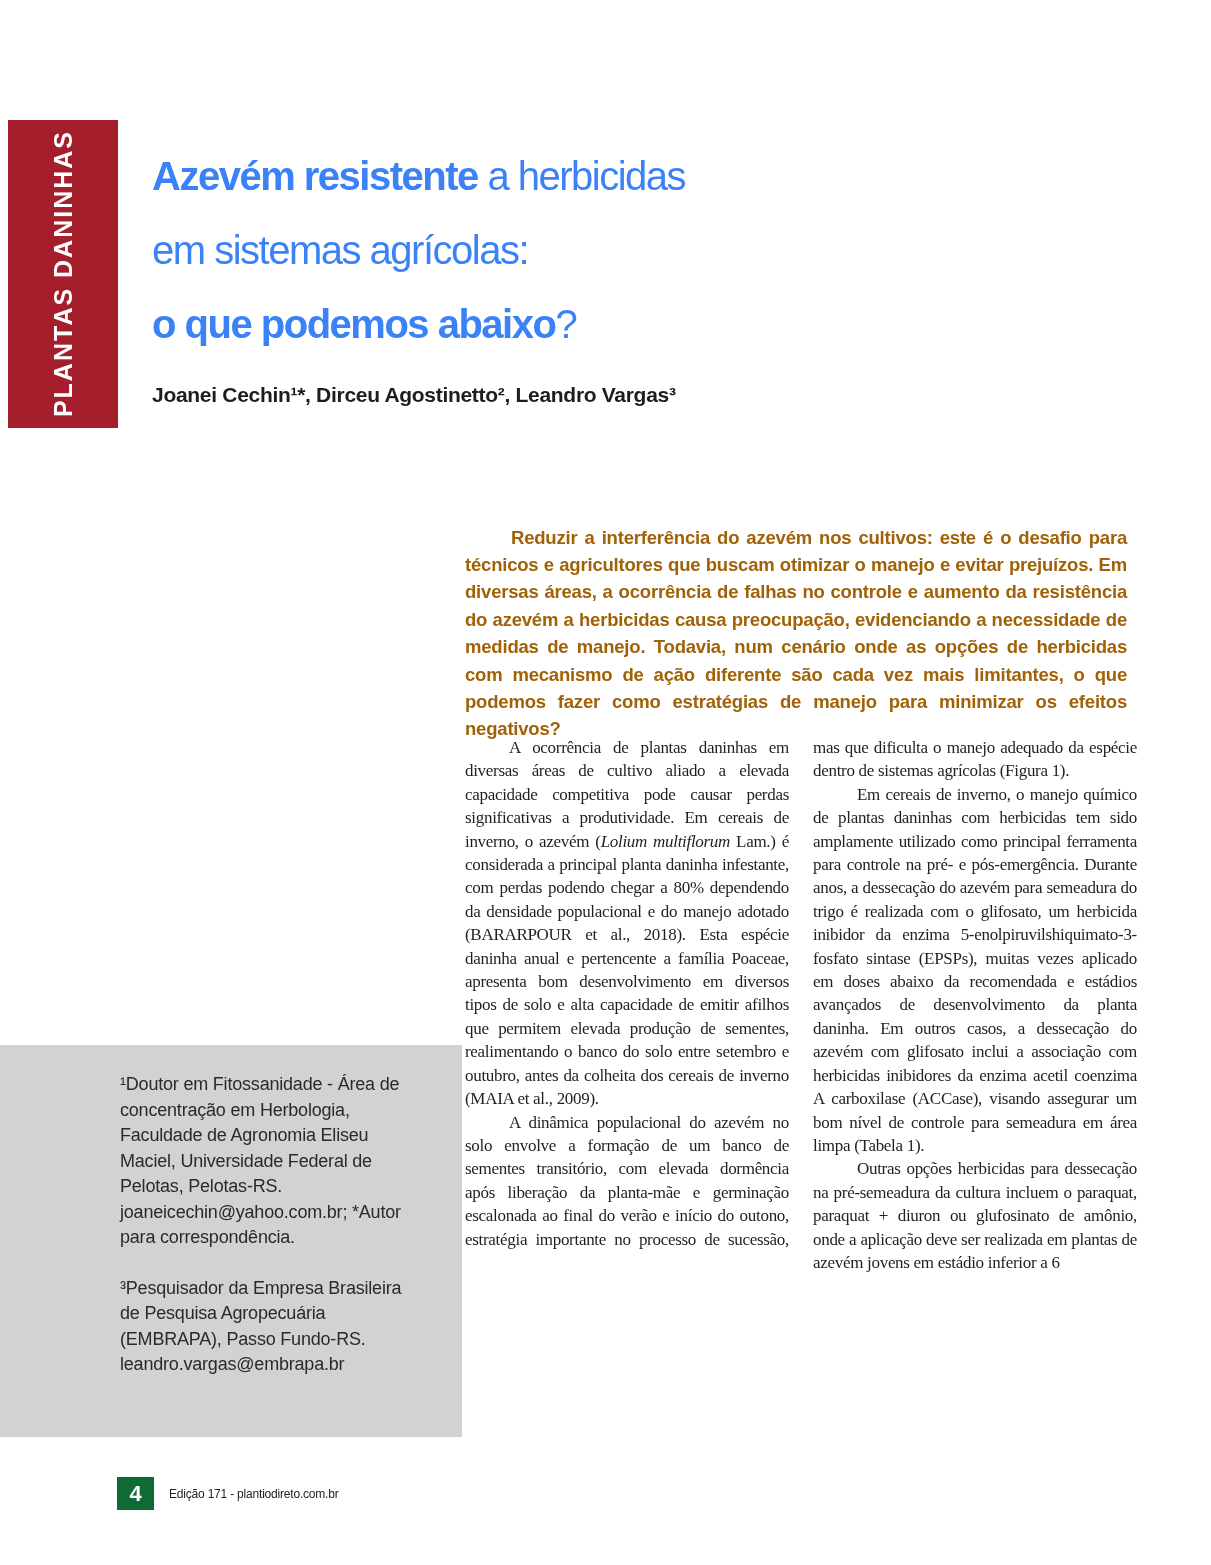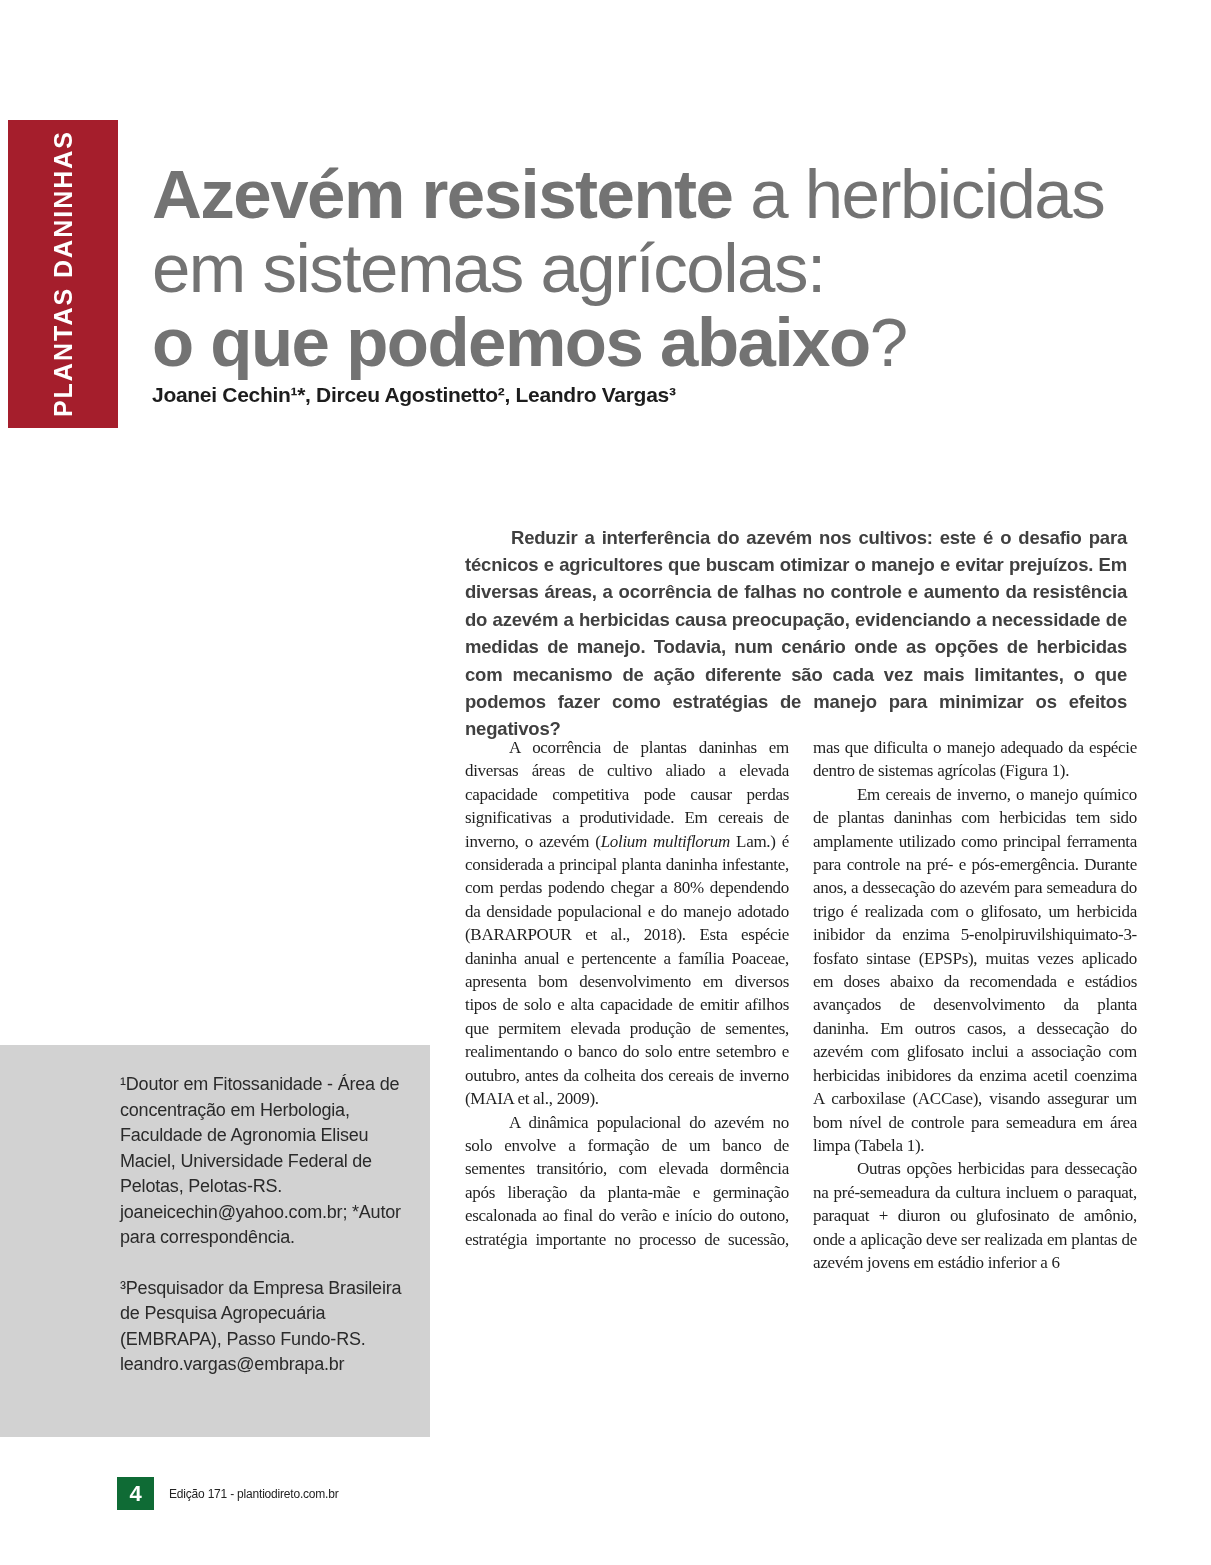--- a/index.html
+++ b/index.html
@@ -34,24 +34,24 @@
     letter-spacing: 2px;
     white-space: nowrap;
     font-family: "Liberation Sans", sans-serif;
   }
 
   
   .title {
     position: absolute;
     left: 152px;
     top: 112px;
-    font-size: 69px;
+    font-size: 40px;
     line-height: 74px;
     letter-spacing: -1.5px;
-    color: #737373;
+    color: #3b82f6;
     font-family: "Liberation Sans", sans-serif;
   }
   .title .tb { font-weight: 700; }
   .title .tn { font-weight: 400; }
 
   
   .authors {
     position: absolute;
     left: 152px;
     top: 383px;
@@ -66,21 +66,21 @@
     position: absolute;
     left: 465px;
     top: 505px;
     width: 662px;
     font-size: 18.5px;
     line-height: 27.4px;
     font-weight: 700;
     letter-spacing: -0.2px;
     text-align: justify;
     text-indent: 46px;
-    color: #404040;
+    color: #a16207;
   }
 
   
   .columns {
     position: absolute;
     left: 465px;
     top: 736px;
     width: 672px;
     column-count: 2;
     column-gap: 24px;
@@ -95,20 +95,21 @@
   .columns i { font-style: italic; }
 
   
   .aff-box {
     position: absolute;
     left: 0;
     top: 1045px;
     width: 430px;
     height: 392px;
     background: #D2D2D2;
+    padding-left: 32px;
   }
   .aff-text {
     position: absolute;
     left: 120px;
     top: 27px;
     width: 300px;
     font-size: 18px;
     line-height: 25.5px;
     letter-spacing: -0.2px;
     color: #2a2a2a;

